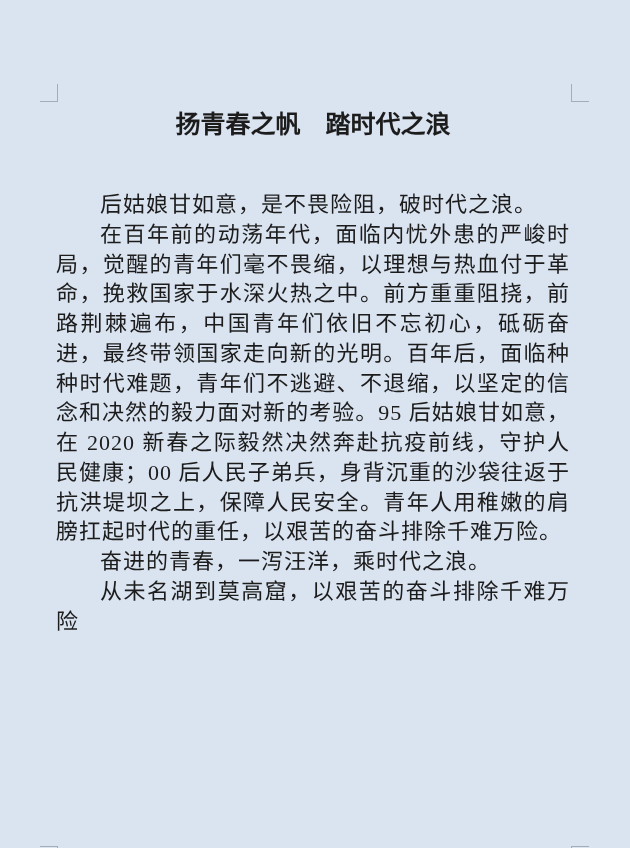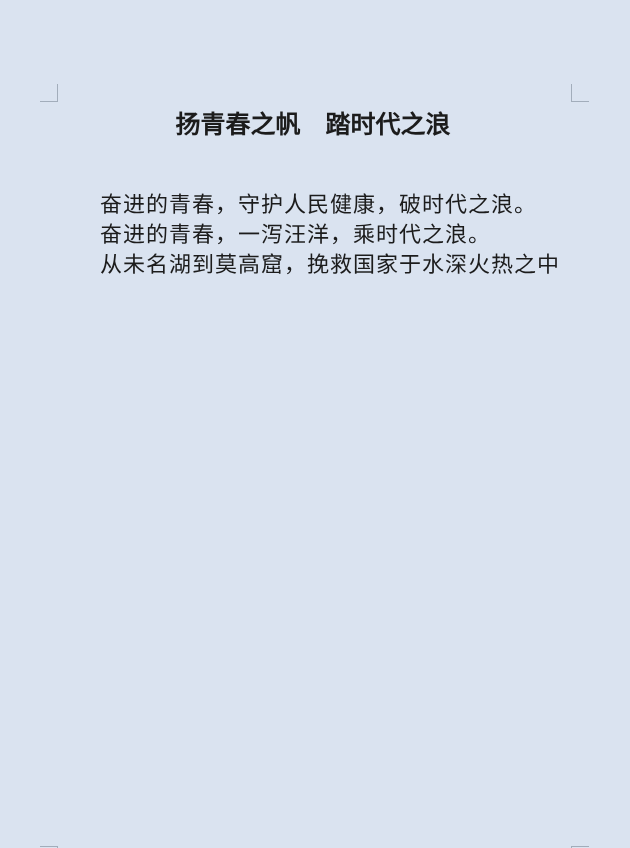--- a/index.html
+++ b/index.html
@@ -70,17 +70,18 @@
 <body>
 
 <div class="canvas">
   <div class="margin-mark mark-tl"></div>
   <div class="margin-mark mark-tr"></div>
   <div class="margin-mark mark-bl"></div>
   <div class="margin-mark mark-br"></div>
 
   <div class="content">
     <h1 class="doc-title">扬青春之帆　踏时代之浪</h1>
-    <p class="para">奋进的青春，守护人民健康，破时代之浪。</p>
+    <p class="para">后姑娘甘如意，是不畏险阻，破时代之浪。</p>
+    <p class="para">在百年前的动荡年代，面临内忧外患的严峻时局，觉醒的青年们毫不畏缩，以理想与热血付于革命，挽救国家于水深火热之中。前方重重阻挠，前路荆棘遍布，中国青年们依旧不忘初心，砥砺奋进，最终带领国家走向新的光明。百年后，面临种种时代难题，青年们不逃避、不退缩，以坚定的信念和决然的毅力面对新的考验。95 后姑娘甘如意，在 2020 新春之际毅然决然奔赴抗疫前线，守护人民健康；00 后人民子弟兵，身背沉重的沙袋往返于抗洪堤坝之上，保障人民安全。青年人用稚嫩的肩膀扛起时代的重任，以艰苦的奋斗排除千难万险。</p>
     <p class="para">奋进的青春，一泻汪洋，乘时代之浪。</p>
-    <p class="para">从未名湖到莫高窟，挽救国家于水深火热之中</p>
+    <p class="para">从未名湖到莫高窟，以艰苦的奋斗排除千难万险</p>
   </div>
 </div>
 
 </body></html>

